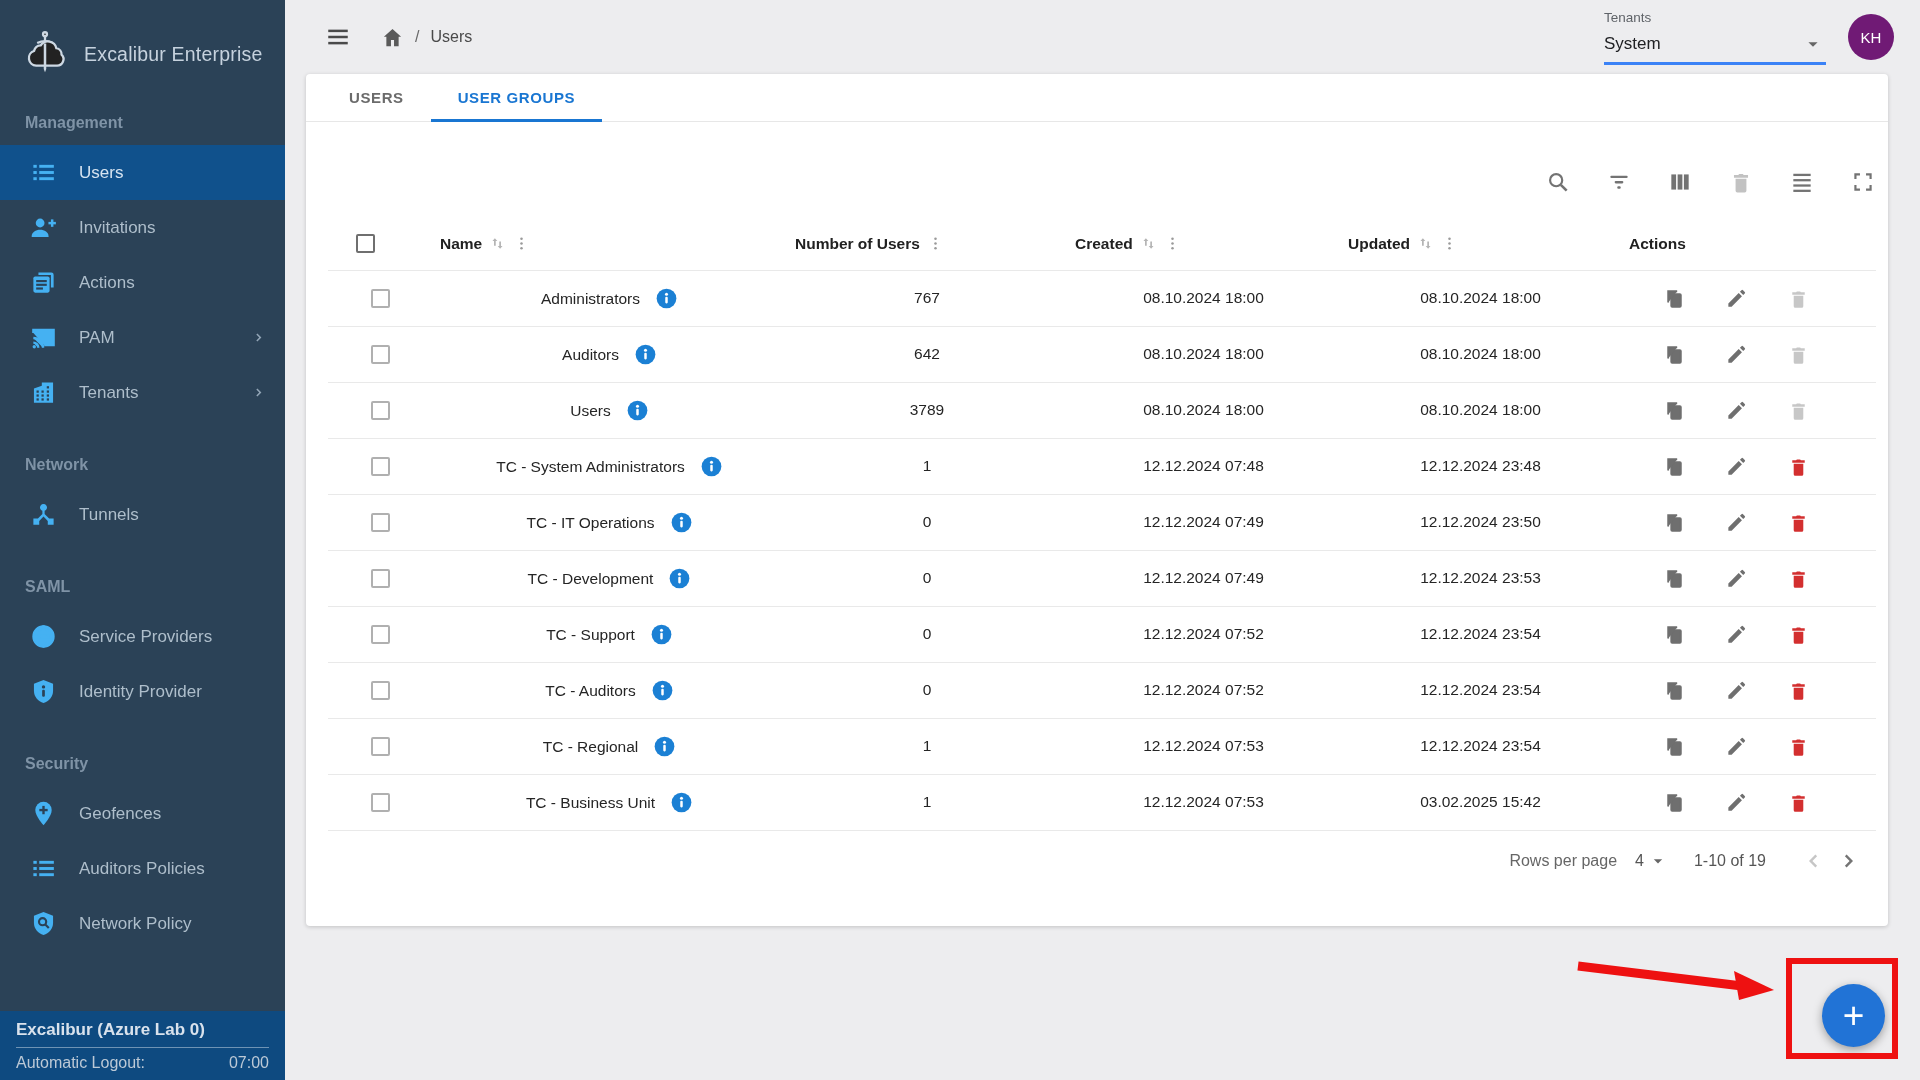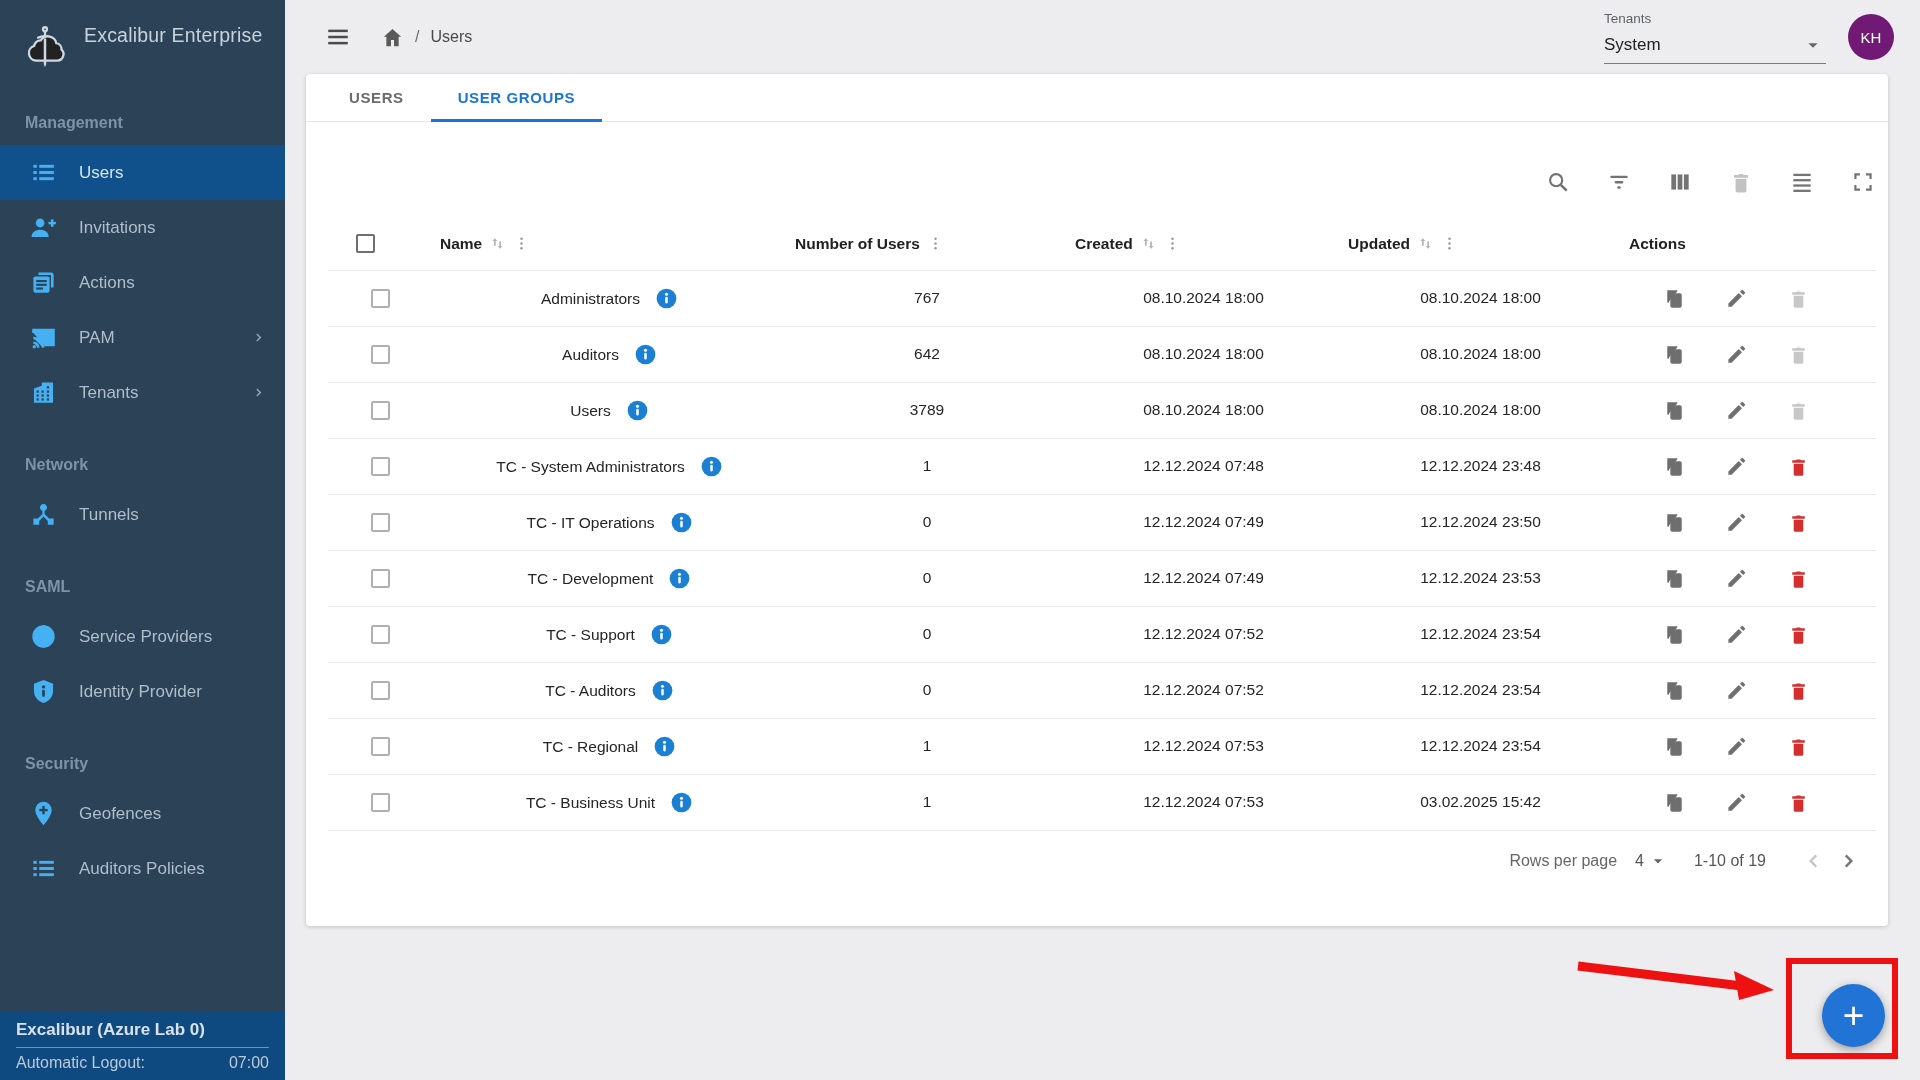--- a/index.html
+++ b/index.html
@@ -6,21 +6,21 @@
   html,body { width:1920px; height:1080px; overflow:hidden; }
   body {
     font-family: "Liberation Sans", "DejaVu Sans", sans-serif;
     background:#ededef; color:#222; display:flex; position:relative;
   }
   .icon { display:inline-flex; align-items:center; justify-content:center; }
   .icon svg { width:100%; height:100%; fill:currentColor; }
 
   
   .sidebar { width:285px; min-width:285px; height:1080px; background:#2b4257; position:relative; }
-  .logo-row { display:flex; padding:24px 0 8px 20px; height:92px; }
+  .logo-row { display:flex; align-items:center; padding:24px 0 8px 20px; height:92px; }
   .logo-mark { width:50px; height:50px; }
   .logo-title { color:#c6d2de; font-size:19.5px; font-weight:500; margin-left:14px; letter-spacing:.2px; }
   .section-label { color:#7f93a6; font-size:16px; font-weight:700; margin:0 0 11px 25px; height:22px; line-height:22px; }
   .nav-section { margin-top:34px; }
   .nav-section:first-child { margin-top:20px; }
   .nav-item { display:flex; align-items:center; height:55px; padding:0 18px 0 30px; cursor:pointer; }
   .nav-item .icon { width:27px; height:27px; color:#45b1f2; }
   .nav-label { color:#aebecb; font-size:17px; margin-left:22px; flex:1; }
   .nav-item.active { background:#10518c; }
   .nav-item.active .nav-label { color:#d7e4f1; }
@@ -33,21 +33,21 @@
   
   .main { flex:1; display:flex; flex-direction:column; }
   .topbar { height:74px; display:flex; align-items:center; padding:0 26px 0 21px; }
   .hamburger { width:26px; height:26px; color:#4a4a4a; margin-left:19px; cursor:pointer; }
   .crumb-home { width:23px; height:23px; color:#5a5a5a; margin-left:30px; cursor:pointer; }
   .crumb-sep { color:#6a6a6a; font-size:16px; margin:0 11px; }
   .crumb-current { color:#4a4a4a; font-size:16px; }
   .top-right { margin-left:auto; display:flex; align-items:center; }
   .tenant-select { width:222px; position:relative; }
   .tenant-label { font-size:13.5px; color:#5f6368; }
-  .tenant-value-row { display:flex; align-items:center; justify-content:space-between; border-bottom:1px solid #3b82f6; padding:5px 2px 7px 0; margin-top:3px; cursor:pointer; }
+  .tenant-value-row { display:flex; align-items:center; justify-content:space-between; border-bottom:3px solid #3b82f6; padding:5px 2px 7px 0; margin-top:3px; cursor:pointer; }
   .tenant-value { font-size:17px; color:#202124; }
   .tenant-caret { width:22px; height:22px; color:#666; }
   .avatar { width:46px; height:46px; border-radius:50%; background:#701a75; color:#fff; font-size:15px; font-weight:400; display:flex; align-items:center; justify-content:center; margin-left:22px; cursor:pointer; }
 
   .card { margin:0 32px 0 21px; height:852px; background:#fff; border-radius:4px; box-shadow:0 1px 4px rgba(0,0,0,.18); position:relative; }
   .tabs { display:flex; height:48px; border-bottom:1px solid #e7e7e7; padding-left:16px; }
   .tab { line-height:48px; padding:0 27px; font-size:15px; font-weight:600; letter-spacing:.6px; color:#6b6b6b; position:relative; cursor:pointer; }
   .tab.active { color:#1976d2; }
   .tab.active::after { content:""; position:absolute; left:0; right:0; bottom:-1px; height:3px; background:#1976d2; }
 
@@ -239,20 +239,32 @@
             <svg viewBox="0 0 24 24">
               <rect x="3" y="5.2" width="3" height="2.6"></rect>
               <rect x="8.2" y="5.2" width="13" height="2.6"></rect>
               <rect x="3" y="10.7" width="3" height="2.6"></rect>
               <rect x="8.2" y="10.7" width="13" height="2.6"></rect>
               <rect x="3" y="16.2" width="3" height="2.6"></rect>
               <rect x="8.2" y="16.2" width="13" height="2.6"></rect>
             </svg>
           </span>
           <span class="nav-label">Auditors Policies</span>
+        </div>
+        <div class="nav-item">
+          <span class="icon">
+            <svg viewBox="0 0 24 24">
+              <path d="M12 1.8l8.5 3.2v6.3c0 5.3-3.6 9.4-8.5 11-4.9-1.6-8.5-5.7-8.5-11V5z"></path>
+              <g stroke="#2b4257" stroke-width="1.9" fill="none">
+                <circle cx="11.2" cy="10.4" r="3.2"></circle>
+                <path d="M13.6 12.9l3.1 3.1"></path>
+              </g>
+            </svg>
+          </span>
+          <span class="nav-label">Network Policy</span>
         </div>
       </div>
     </nav>
   <div class="side-footer">
     <div class="env">Excalibur (Azure Lab 0)</div>
     <hr>
     <div class="logout-row">
       <span>Automatic Logout:</span>
       <span>07:00</span>
     </div>

